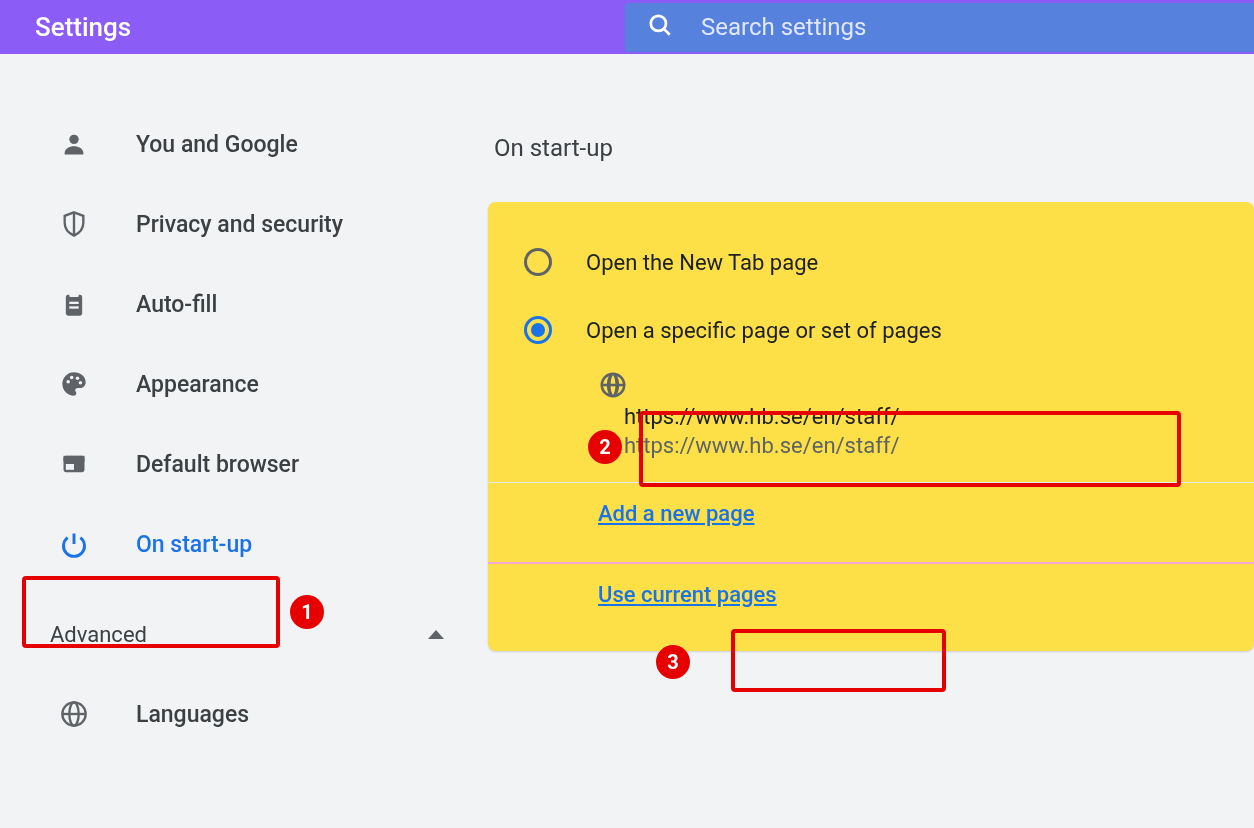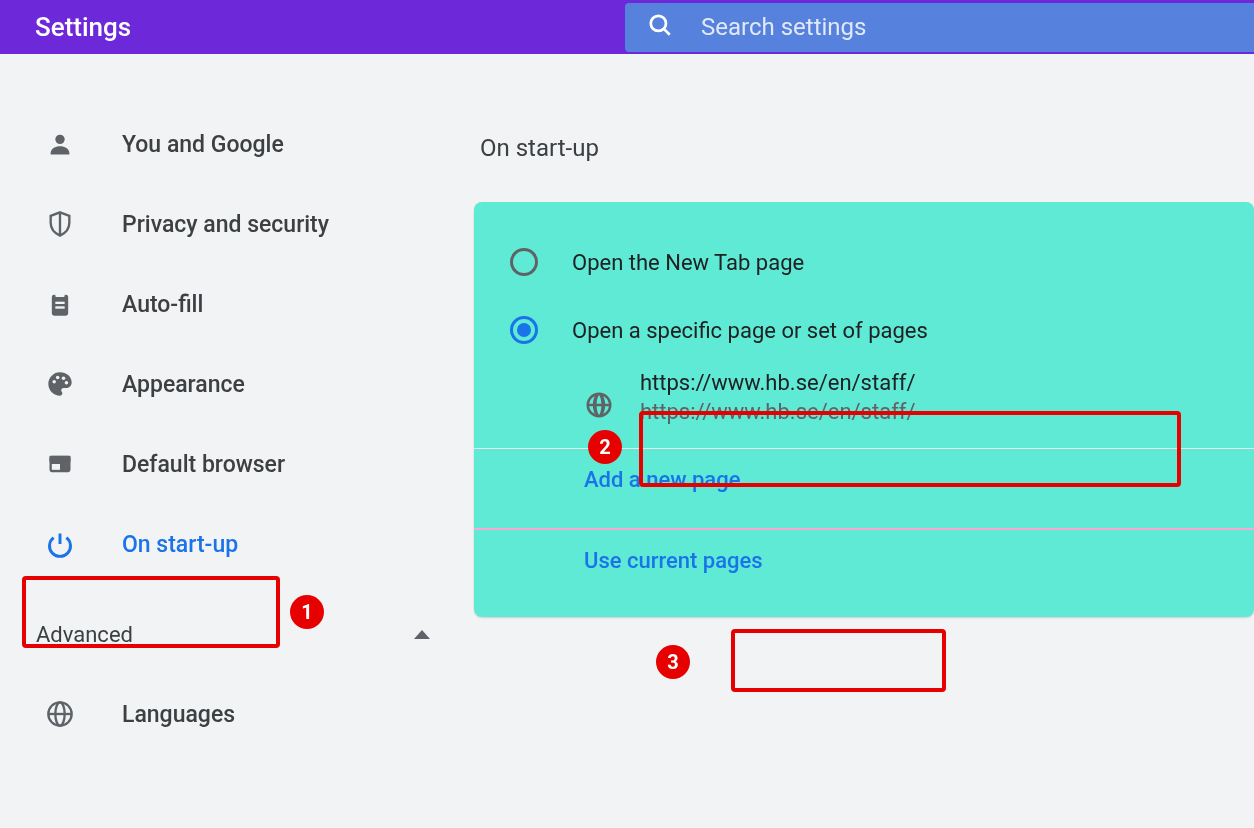--- a/index.html
+++ b/index.html
@@ -6,21 +6,21 @@
   body {
     font-family: Roboto, "Segoe UI", Arial, sans-serif;
     background: #f1f3f4;
     width: 1254px;
     height: 828px;
     overflow: hidden;
     position: relative;
   }
   .header {
     height: 54px;
-    background: #6d28d9;
+    background: #8b5cf6;
     display: flex;
     align-items: center;
     color: #fff;
   }
   .header-title {
     font-size: 26px;
     font-weight: 500;
     margin-left: 35px;
     flex: 0 0 auto;
     width: 590px;
@@ -42,20 +42,21 @@
     margin-left: 28px;
     outline: none;
     width: 400px;
     font-family: inherit;
   }
   .search-input::placeholder { color: #e1e8f8; }
 
   .content {
     display: flex;
     height: calc(100% - 54px);
+    padding-left: 14px;
   }
 
   .sidebar {
     width: 480px;
     padding-top: 50px;
     padding-left: 30px;
   }
   .sidebar-item {
     display: flex;
     align-items: center;
@@ -104,21 +105,21 @@
     padding-top: 80px;
     position: relative;
   }
   .section-title {
     font-size: 24px;
     color: #3c4043;
     margin-left: 0;
     margin-bottom: 40px;
   }
   .card {
-    background: #5eead4;
+    background: #fde047;
     border-radius: 8px;
     box-shadow: 0 1px 2px rgba(0,0,0,0.15);
     margin-left: -6px;
     padding: 26px 0;
     margin-top: 12px;
   }
   .radio-row {
     display: flex;
     align-items: center;
     padding: 20px 36px;
@@ -141,22 +142,23 @@
     border-radius: 50%;
     background: #1a73e8;
   }
   .radio-label {
     font-size: 22px;
     color: #202124;
     margin-left: 34px;
   }
   .page-entry {
     display: flex;
-    align-items: flex-end;
+    align-items: flex-start;
     padding: 6px 0 6px 110px;
+    flex-direction: column;
   }
   .globe-wrap {
     color: #5f6368;
     flex-shrink: 0;
   }
   .page-text {
     margin-left: 26px;
   }
   .page-title {
     font-size: 22px;
@@ -171,20 +173,21 @@
     padding: 18px 0 18px 110px;
     border-top: 1px solid #e8eaed;
     margin-top: 18px;
   }
   .action-link {
     font-size: 22px;
     color: #1a73e8;
     font-weight: 500;
     cursor: pointer;
     display: inline-block;
+    text-decoration: underline;
   }
 
   .red-box {
     position: absolute;
     border: 4px solid #e60000;
     border-radius: 4px;
     pointer-events: none;
   }
   .callout {
     position: absolute;

